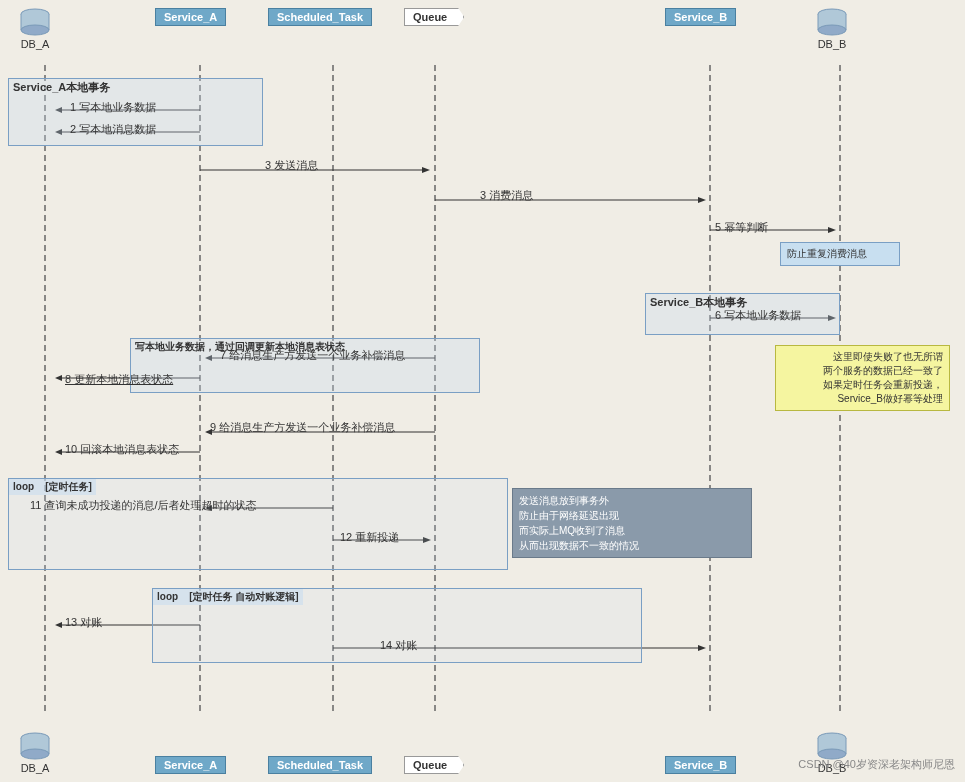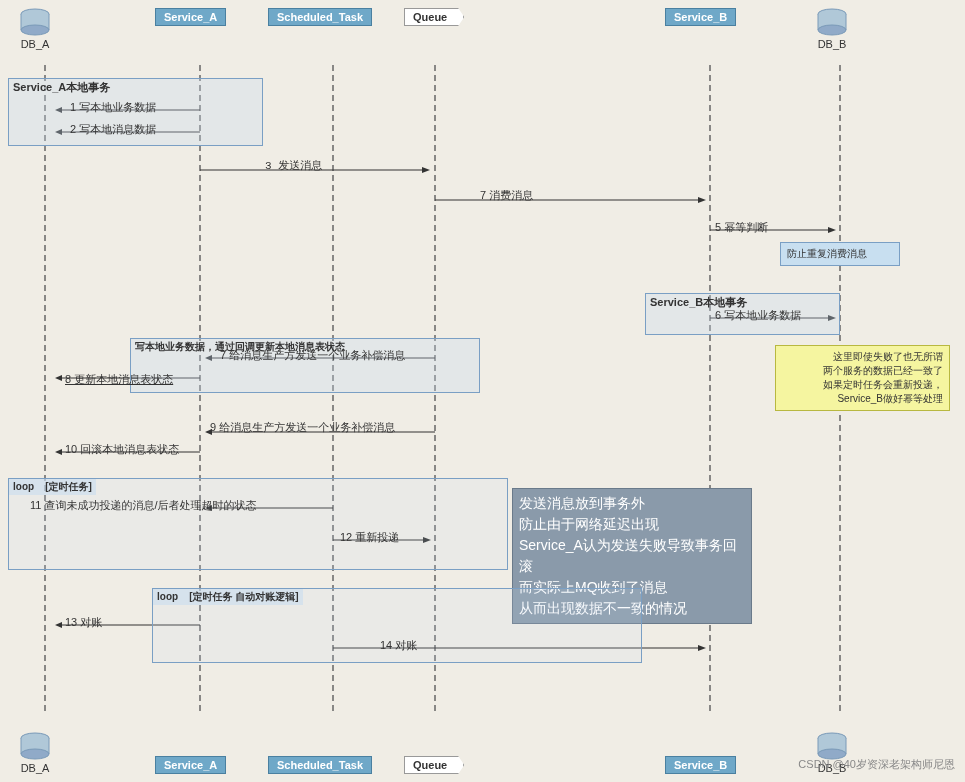--- a/index.html
+++ b/index.html
@@ -89,21 +89,21 @@
       padding: 4px 6px;
       font-size: 10px;
       color: #333;
       line-height: 1.4;
     }
     .note-box-gray {
       position: absolute;
       background: #8a9aaa;
       border: 1px solid #6a7a8a;
       padding: 4px 6px;
-      font-size: 14px;
+      font-size: 10px;
       color: #fff;
       line-height: 1.5;
     }
     
     .loop-box {
       position: absolute;
       border: 1px solid #7a9fc4;
       background: rgba(200,220,240,0.15);
     }
     .loop-label {
@@ -229,25 +229,25 @@
   <div class="box-group" style="left:8px;top:78px;width:255px;height:68px;">
     <div class="box-group-title">Service_A本地事务</div>
   </div>
 
   <div class="arrow-label" style="left:70px;top:100px;">
     <span>1 写本地业务数据</span>
   </div>
   <div class="arrow-label" style="left:70px;top:122px;">
     <span>2 写本地消息数据</span>
   </div>
-  <div class="arrow-label" style="left:265px;top:158px;font-family:Liberation Mono, monospace;">
+  <div class="arrow-label" style="left:265px;top:158px;">
     <span>3 发送消息</span>
   </div>
   <div class="arrow-label" style="left:480px;top:188px;">
-    <span>7 消费消息</span>
+    <span>3 消费消息</span>
   </div>
   <div class="arrow-label" style="left:715px;top:220px;">
     <span>5 幂等判断</span>
   </div>
 
   <div class="note-box-blue" style="left:780px;top:242px;width:120px;">
     <span>防止重复消费消息</span>
   </div>
 
   <div class="box-group" style="left:645px;top:293px;width:195px;height:42px;">
@@ -287,21 +287,20 @@
   <div class="arrow-label" style="left:30px;top:498px;">
     <span>11 查询未成功投递的消息/后者处理超时的状态</span>
   </div>
   <div class="arrow-label" style="left:340px;top:530px;">
     <span>12 重新投递</span>
   </div>
 
   <div class="note-box-gray" style="left:512px;top:488px;width:240px;">
     <div>发送消息放到事务外</div>
     <div>防止由于网络延迟出现</div>
-    <div>Service_A认为发送失败导致事务回滚</div>
     <div>而实际上MQ收到了消息</div>
     <div>从而出现数据不一致的情况</div>
   </div>
 
   <div class="loop-box" style="left:152px;top:588px;width:490px;height:75px;">
     <span class="loop-label">loop &nbsp;&nbsp; [定时任务 自动对账逻辑]</span>
   </div>
   <div class="arrow-label" style="left:65px;top:615px;">
     <span>13 对账</span>
   </div>

